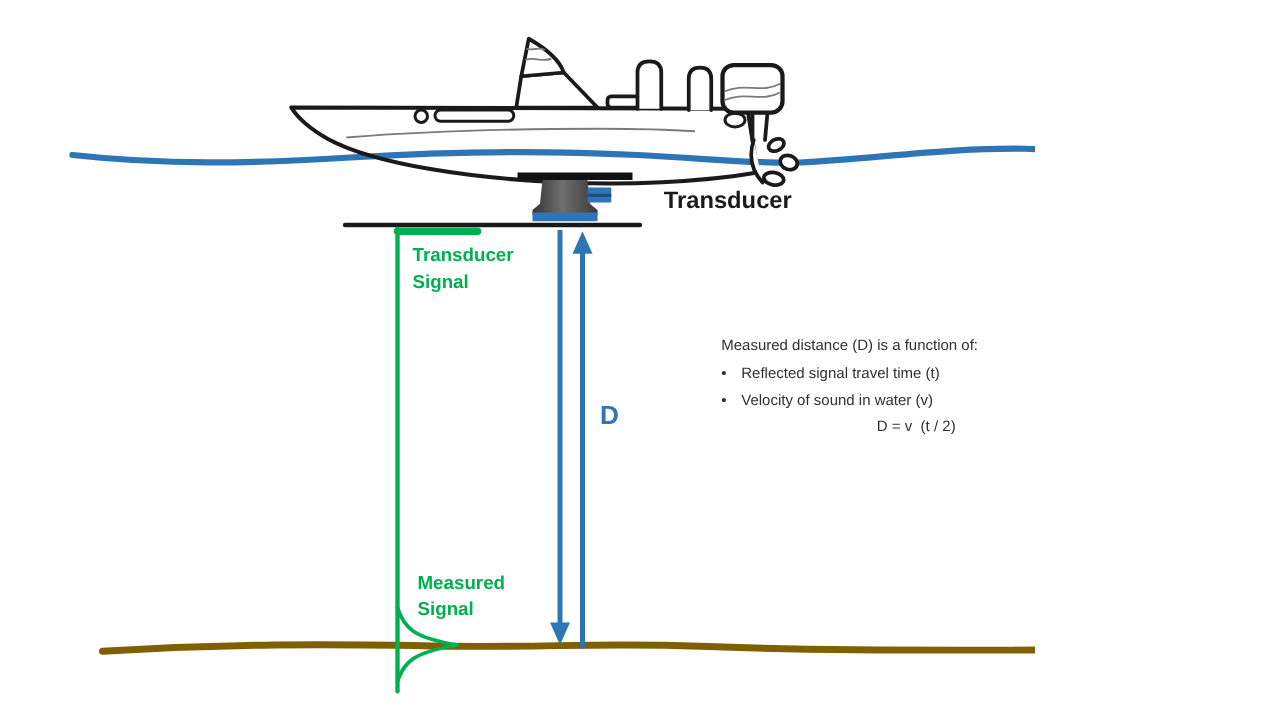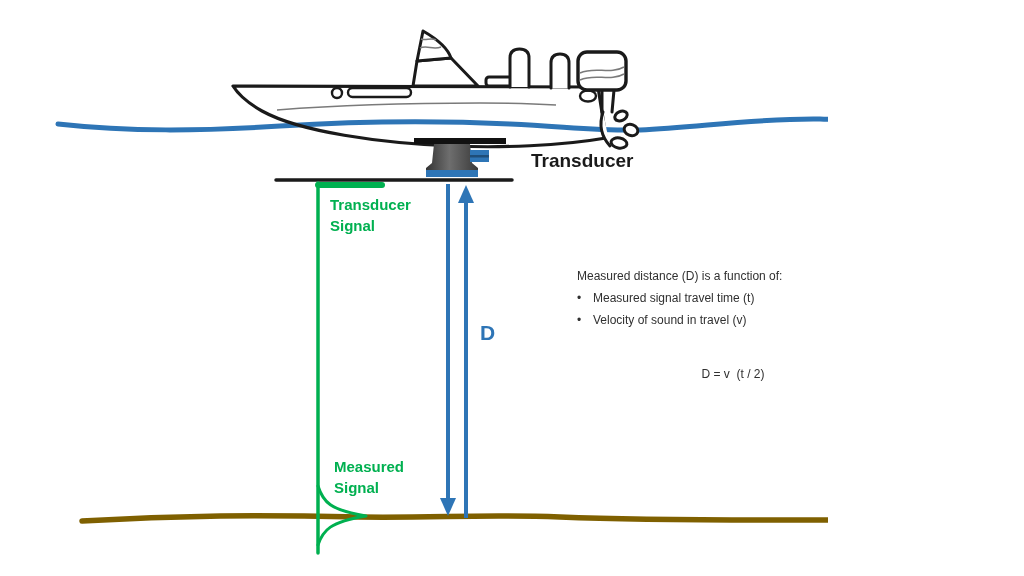--- a/index.html
+++ b/index.html
@@ -28,21 +28,21 @@
   .lbl-green{font-size:15px;font-weight:bold;color:var(--signal_green);line-height:21px;}
   .lbl-transmitted{left:330px;top:194px;}
   .lbl-reflected{left:334px;top:456px;}
   .lbl-d{left:480px;top:321px;font-size:21px;font-weight:bold;color:var(--water_blue);}
 
   .info{position:absolute;left:577px;top:265px;width:312px;color:var(--text_dark);font-size:12px;}
   .info-title{line-height:22px;}
   .bullet-row{display:flex;line-height:22px;}
   .bullet-glyph{width:16px;flex:0 0 16px;}
   .bullet-text{flex:1;}
-  .equation{margin-top:33px;text-align:center;white-space:pre;line-height:20px;}
+  .equation{text-align:center;white-space:pre;line-height:20px;}
 </style>
 </head>
 <body>
 
 <div id="canvas">
 
   <svg id="scene" width="1024" height="576" viewBox="0 0 1024 576">
     <defs>
       <linearGradient id="tgrad" x1="0" y1="0" x2="1" y2="0">
         <stop offset="0" stop-color="#343434"></stop>
@@ -120,22 +120,22 @@
     <div>Measured</div>
     <div>Signal</div>
   </div>
 
   <div class="label lbl-d">D</div>
 
   <div class="info">
     <div class="info-title">Measured distance (D) is a function of:</div>
     <div class="bullet-row">
       <span class="bullet-glyph">•</span>
-      <span class="bullet-text">Measured signal travel time (t)</span>
+      <span class="bullet-text">Reflected signal travel time (t)</span>
     </div>
     <div class="bullet-row">
       <span class="bullet-glyph">•</span>
-      <span class="bullet-text">Velocity of sound in travel (v)</span>
+      <span class="bullet-text">Velocity of sound in water (v)</span>
     </div>
     <div class="equation">D = v  (t / 2)</div>
   </div>
 
 </div>
 
 </body></html>

